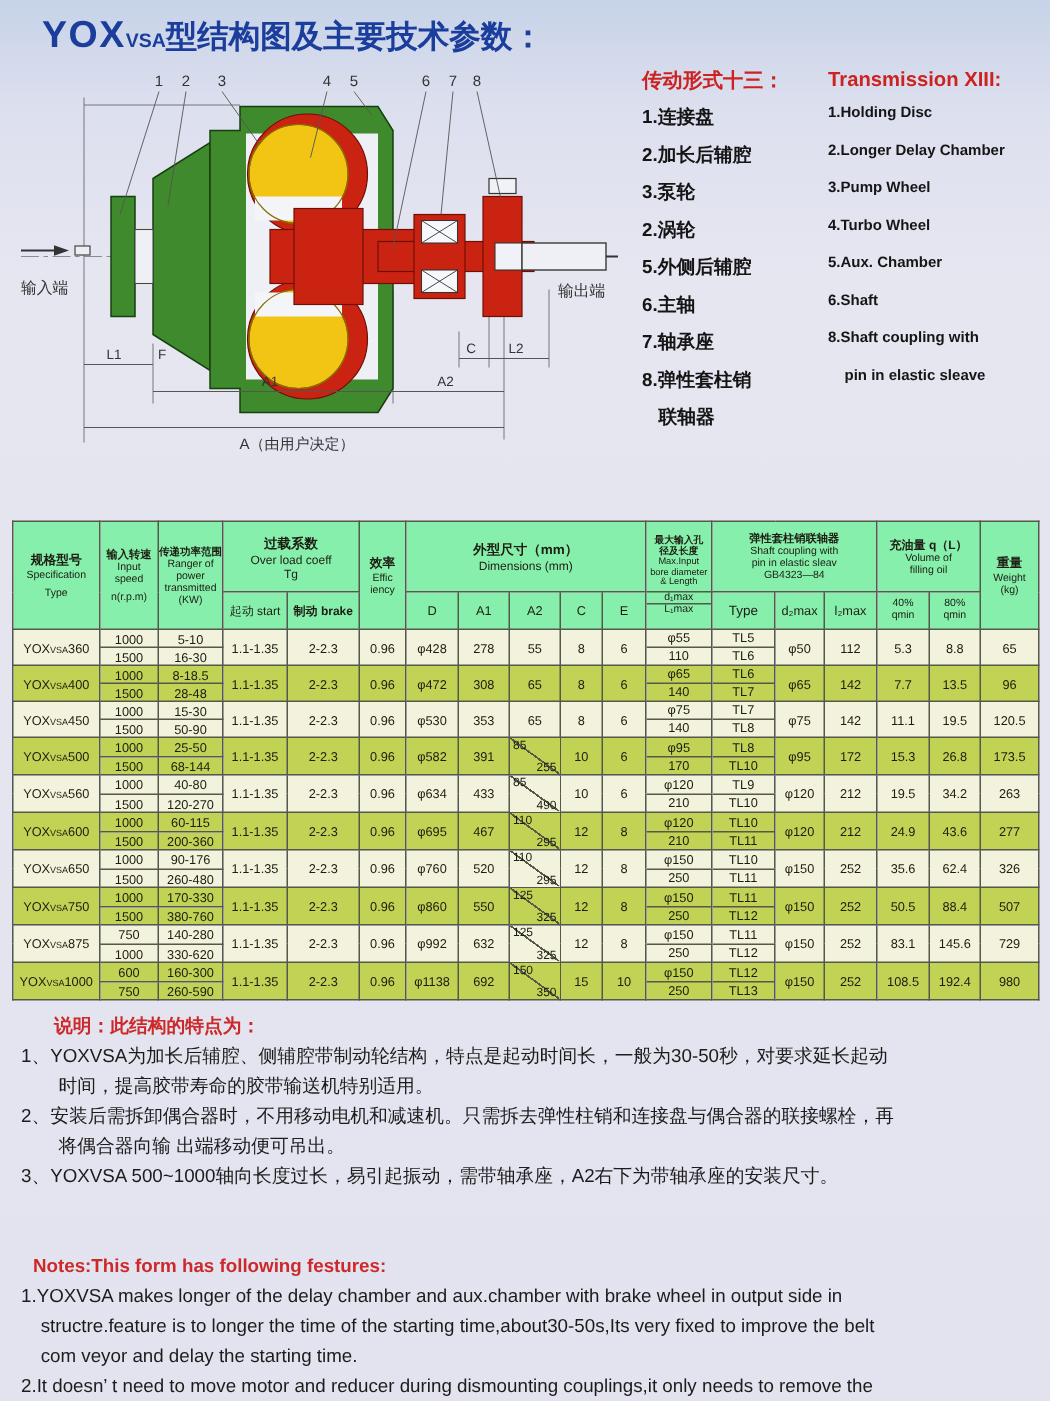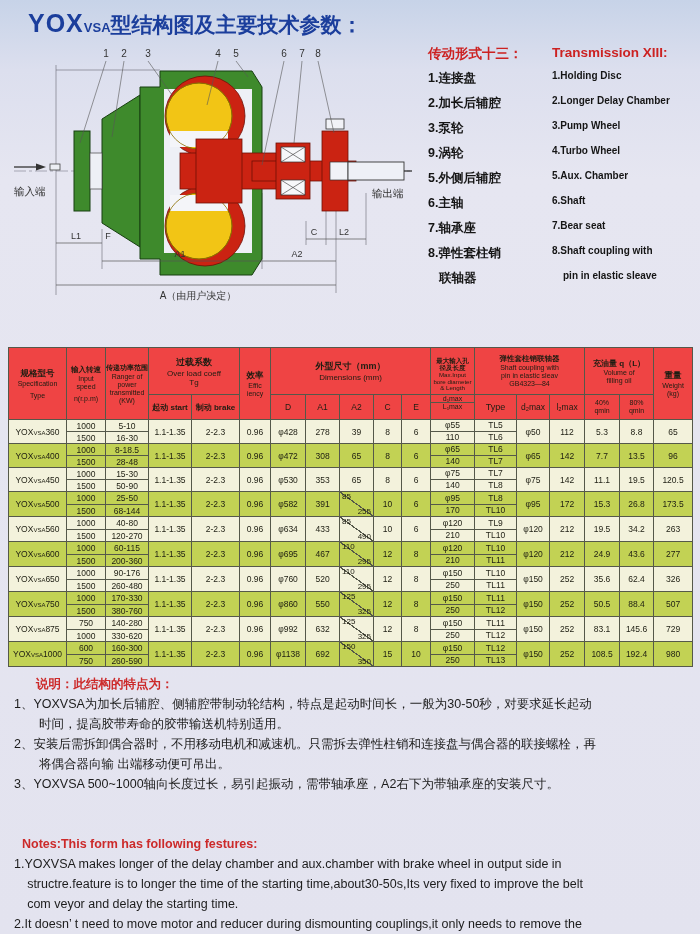--- a/index.html
+++ b/index.html
@@ -26,21 +26,21 @@
   .legend ul{list-style:none;margin:0;padding:0;}
   .legend li{font-size:12.5px;font-weight:bold;color:#151515;line-height:25px;white-space:nowrap;}
   .legend li.cont{padding-left:11px;}
   .legend-en li{font-size:10px;}
   
   table.spec{border-collapse:collapse;table-layout:fixed;width:684px;margin:8px 0 0 8px;border:1.5px solid #3c3e30;}
   table.spec th,table.spec td{
     border:1px solid #55584a;text-align:center;vertical-align:middle;
     padding:0;font-size:8.5px;color:#1d1d12;overflow:hidden;
   }
-  table.spec th{background:#ef4444;font-weight:normal;margin-top:20px;}
+  table.spec th{background:#86efac;font-weight:normal;margin-top:20px;}
   tr.h1{height:47px;} tr.h2{height:25px;}
   .hz{font-size:8.5px;font-weight:bold;}
   .he{font-size:7px;line-height:1.15;}
   .hgap{margin-top:4px;}
   .mi-lines div{font-size:6.2px;line-height:1.12;}
   .mi-frac{border-top:1px solid #55584a;margin-top:2px;font-size:7px;}
   .mi-frac .fb{border-top:1px solid #55584a;}
   tr.row-cream td{background:#f3f2dc;}
   tr.row-green td{background:#c2d254;}
   tbody tr{height:12px;}
@@ -177,39 +177,38 @@
         </g>
       </svg>
     </div>
 
     <div class="legend legend-zh">
       <div class="legend-title">传动形式十三：</div>
       <ul>
         <li>1.连接盘</li>
         <li>2.加长后辅腔</li>
         <li>3.泵轮</li>
-        <li>9.涡轮</li>
+        <li>2.涡轮</li>
         <li>5.外侧后辅腔</li>
         <li>6.主轴</li>
         <li>7.轴承座</li>
         <li>8.弹性套柱销</li>
         <li class="cont">联轴器</li>
       </ul>
     </div>
 
     <div class="legend legend-en">
       <div class="legend-title">Transmission XIII:</div>
       <ul>
         <li>1.Holding Disc</li>
         <li>2.Longer Delay Chamber</li>
         <li>3.Pump Wheel</li>
         <li>4.Turbo Wheel</li>
         <li>5.Aux.  Chamber</li>
         <li>6.Shaft</li>
-        <li>7.Bear seat</li>
         <li>8.Shaft  coupling  with</li>
         <li class="cont">pin in elastic sleave</li>
       </ul>
     </div>
   </div>
 
   <table class="spec">
     <colgroup>
       <col style="width:58px">
         <col style="width:39px">
@@ -288,21 +287,21 @@
           <div class="he">Volume of</div>
           <div class="he">filling oil</div>
         </th>
         <th rowspan="2">
           <div class="hz">重量</div>
           <div class="he">Weight</div>
           <div class="he">(kg)</div>
         </th>
       </tr>
       <tr class="h2">
-        <th style="font-size:8px;font-weight:bold">起动 start</th>
+        <th style="font-size:8px;font-weight:normal">起动 start</th>
         <th style="font-size:8px;font-weight:bold">制动 brake</th>
         <th>D</th>
         <th>A1</th>
         <th>A2</th>
         <th>C</th>
         <th>E</th>
         <th style="font-size:9px">Type</th>
         <th>d₂max</th>
         <th>l₂max</th>
         <th>
@@ -318,21 +317,21 @@
     <tbody>
         <tr class="row-cream">
           <td rowspan="2" class="model">YOX<span class="vsa2">VSA</span>360</td>
           <td>1000</td>
           <td>5-10</td>
           <td rowspan="2">1.1-1.35</td>
           <td rowspan="2">2-2.3</td>
           <td rowspan="2">0.96</td>
           <td rowspan="2">φ428</td>
           <td rowspan="2">278</td>
-          <td rowspan="2">39</td>
+          <td rowspan="2">55</td>
           <td rowspan="2">8</td>
           <td rowspan="2">6</td>
           <td rowspan="2">
             <div class="frac">
               <div>φ55</div>
               <div class="fb">110</div>
             </div>
           </td>
           <td rowspan="2">
             <div class="frac">

